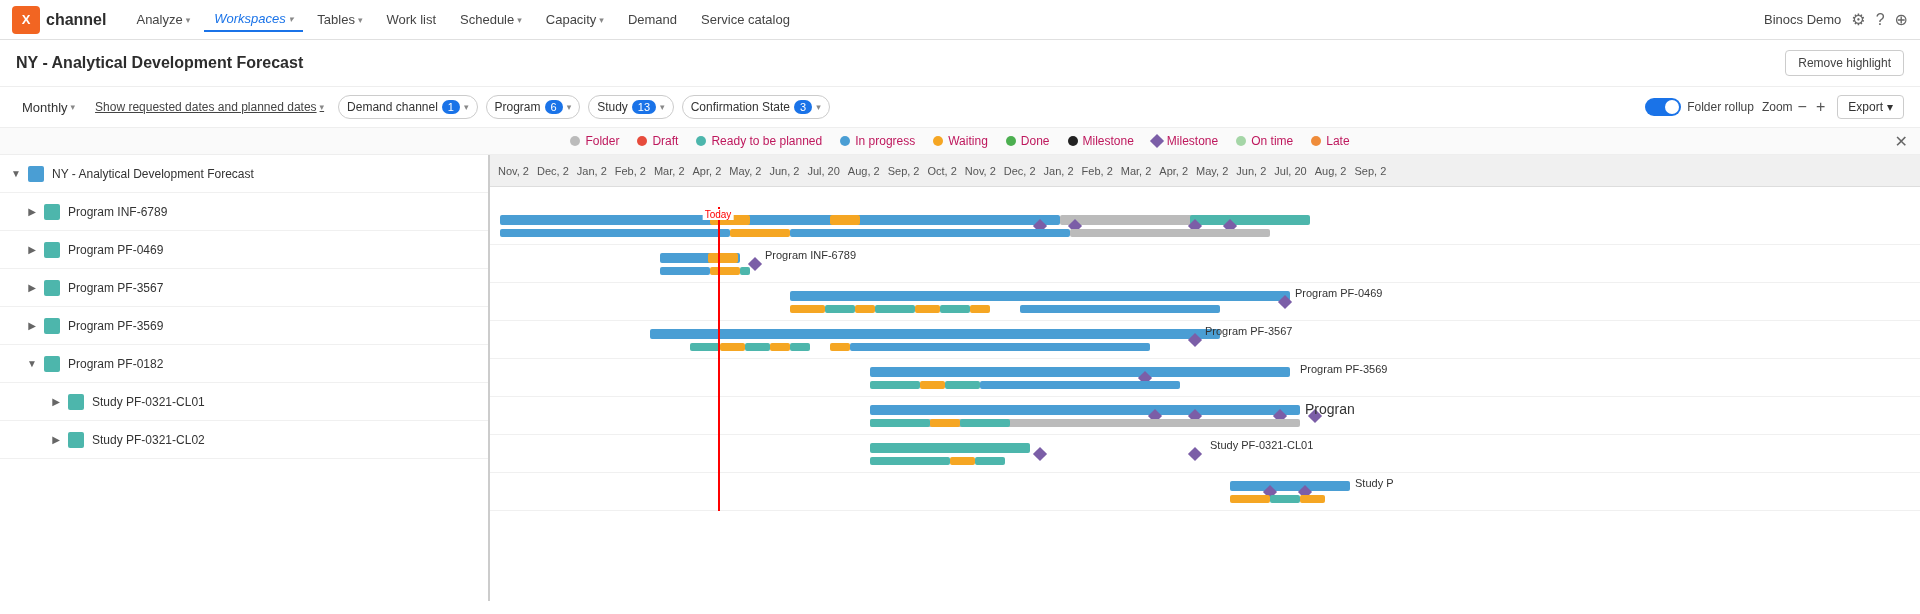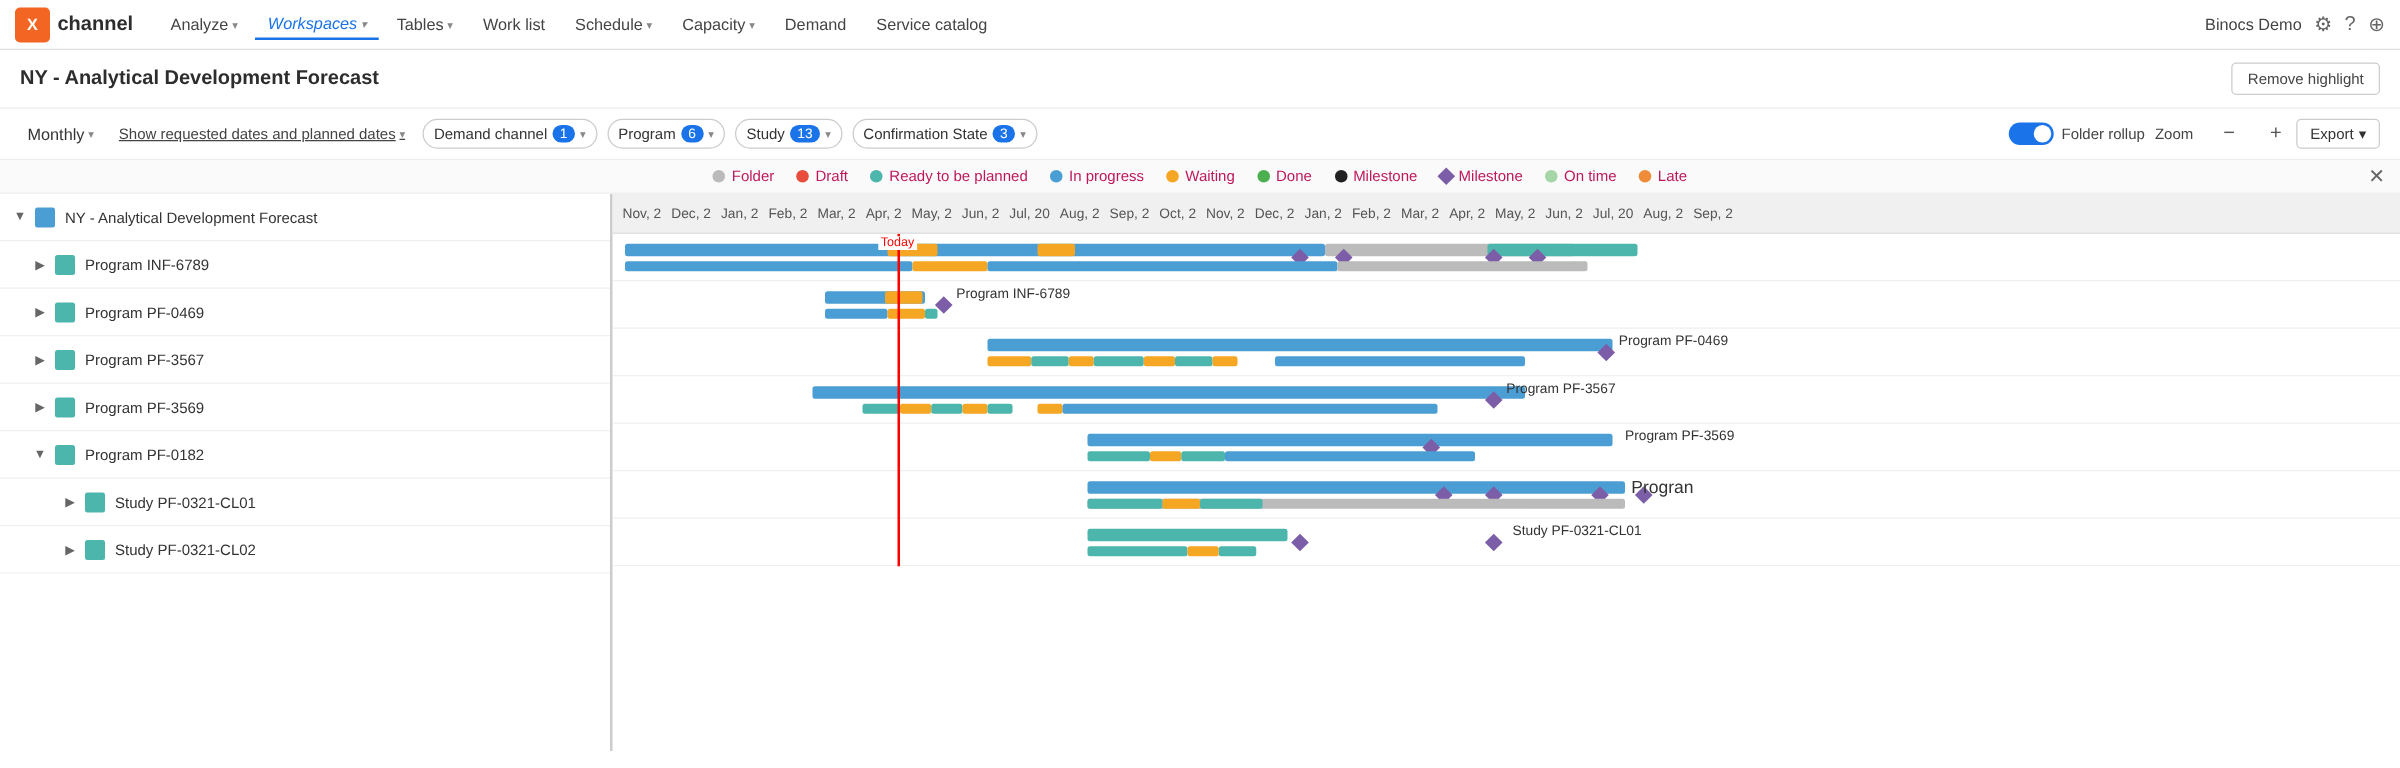--- a/index.html
+++ b/index.html
@@ -68,21 +68,21 @@
     .right-controls { margin-left: auto; display: flex; align-items: center; gap: 8px; }
     .folder-rollup { display: flex; align-items: center; gap: 6px; font-size: 12px; color: #444; }
     .toggle {
       width: 36px; height: 18px; background: #1a73e8; border-radius: 9px;
       position: relative; cursor: pointer;
     }
     .toggle::after {
       content: ''; position: absolute; right: 2px; top: 2px;
       width: 14px; height: 14px; background: white; border-radius: 50%;
     }
-    .zoom-ctrl { display: flex; align-items: center; gap: 20px; font-size: 12px; color: #444; }
+    .zoom-ctrl { display: flex; align-items: center; gap: 1px; font-size: 12px; color: #444; }
     .zoom-btn { cursor: pointer; font-size: 16px; color: #555; padding: 0 4px; }
     .export-btn {
       padding: 4px 10px; border: 1px solid #ccc; border-radius: 4px;
       background: #fff; font-size: 12px; cursor: pointer; color: #333;
       display: flex; align-items: center; gap: 4px;
     }
 
     
     .legend-bar {
       display: flex; align-items: center; justify-content: center;
@@ -376,21 +376,21 @@
       <span class="timeline-label">Feb, 2</span>
       <span class="timeline-label">Mar, 2</span>
       <span class="timeline-label">Apr, 2</span>
       <span class="timeline-label">May, 2</span>
       <span class="timeline-label">Jun, 2</span>
       <span class="timeline-label">Jul, 20</span>
       <span class="timeline-label">Aug, 2</span>
       <span class="timeline-label">Sep, 2</span>
     </div>
 
-    <div class="gantt-rows" style="position:relative;">
+    <div class="gantt-rows" style="position:relative;margin-top:20px;">
 
       <div class="today-line" style="left:228px; top:0; height:304px;"></div>
       <div class="today-label" style="left:228px; top:2px;">Today</div>
 
       <div class="gantt-row" style="position:relative; height:38px;">
 
         <div class="bar bar-blue" style="left:10px; width:560px; height:10px; top:8px;"></div>
 
         <div class="bar bar-orange" style="left:220px; width:40px; height:10px; top:8px;"></div>
         <div class="bar bar-orange" style="left:340px; width:30px; height:10px; top:8px;"></div>
@@ -480,16 +480,26 @@
         <div class="bar bar-teal" style="left:380px; width:160px; height:10px; top:8px;"></div>
         <div class="diamond" style="left:545px;"></div>
         <div class="diamond" style="left:700px;"></div>
         <span style="position:absolute; left:720px; top:4px; font-size:11px; color:#333;">Study PF-0321-CL01</span>
 
         <div class="bar bar-teal" style="left:380px; width:80px; height:8px; top:22px;"></div>
         <div class="bar bar-orange" style="left:460px; width:25px; height:8px; top:22px;"></div>
         <div class="bar bar-teal" style="left:485px; width:30px; height:8px; top:22px;"></div>
       </div>
 
+      <div class="gantt-row" style="position:relative; height:38px;">
+        <div class="bar bar-blue" style="left:740px; width:120px; height:10px; top:8px;"></div>
+        <div class="diamond" style="left:775px;"></div>
+        <div class="diamond" style="left:810px;"></div>
+        <span style="position:absolute; left:865px; top:4px; font-size:11px; color:#333;">Study P</span>
+
+        <div class="bar bar-orange" style="left:740px; width:40px; height:8px; top:22px;"></div>
+        <div class="bar bar-teal" style="left:780px; width:30px; height:8px; top:22px;"></div>
+        <div class="bar bar-orange" style="left:810px; width:25px; height:8px; top:22px;"></div>
+      </div>
 
     </div>
   </div>
 </div>
 
 </body></html>

